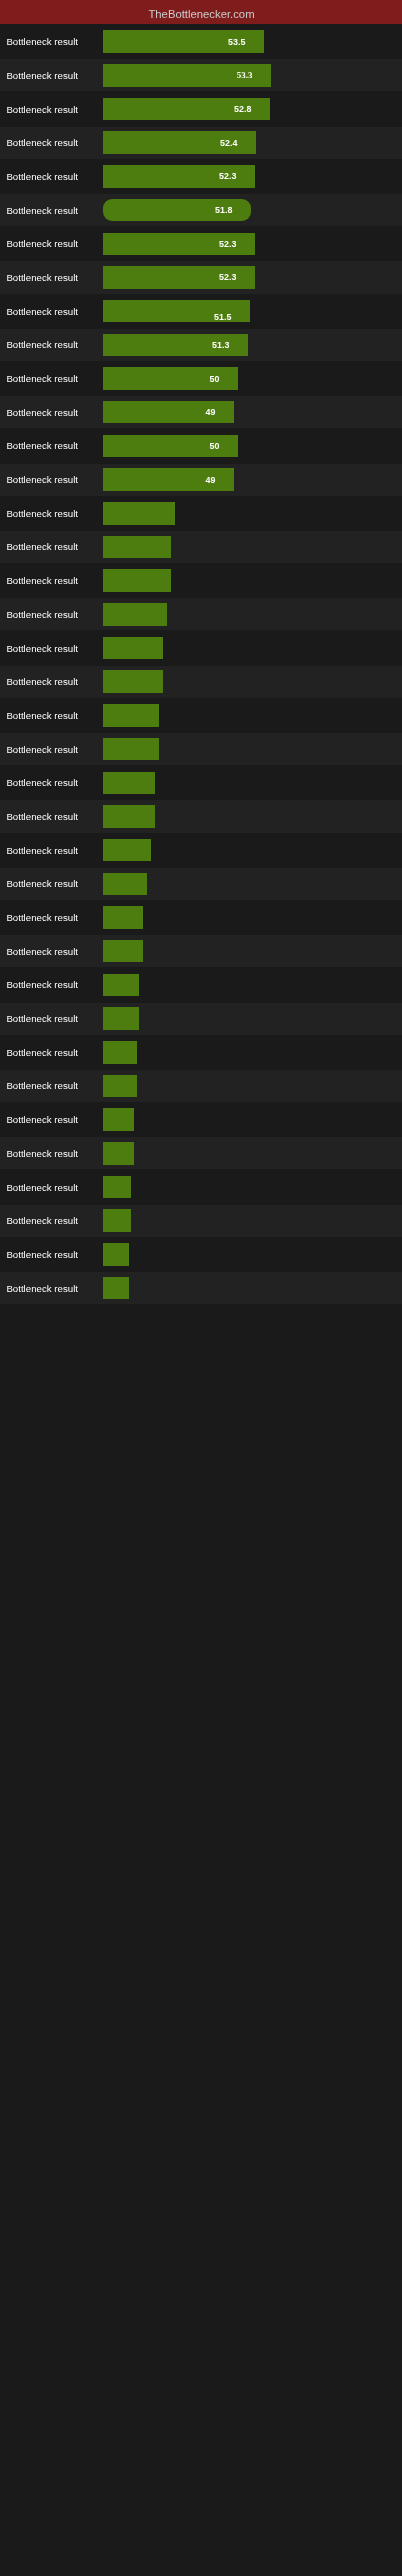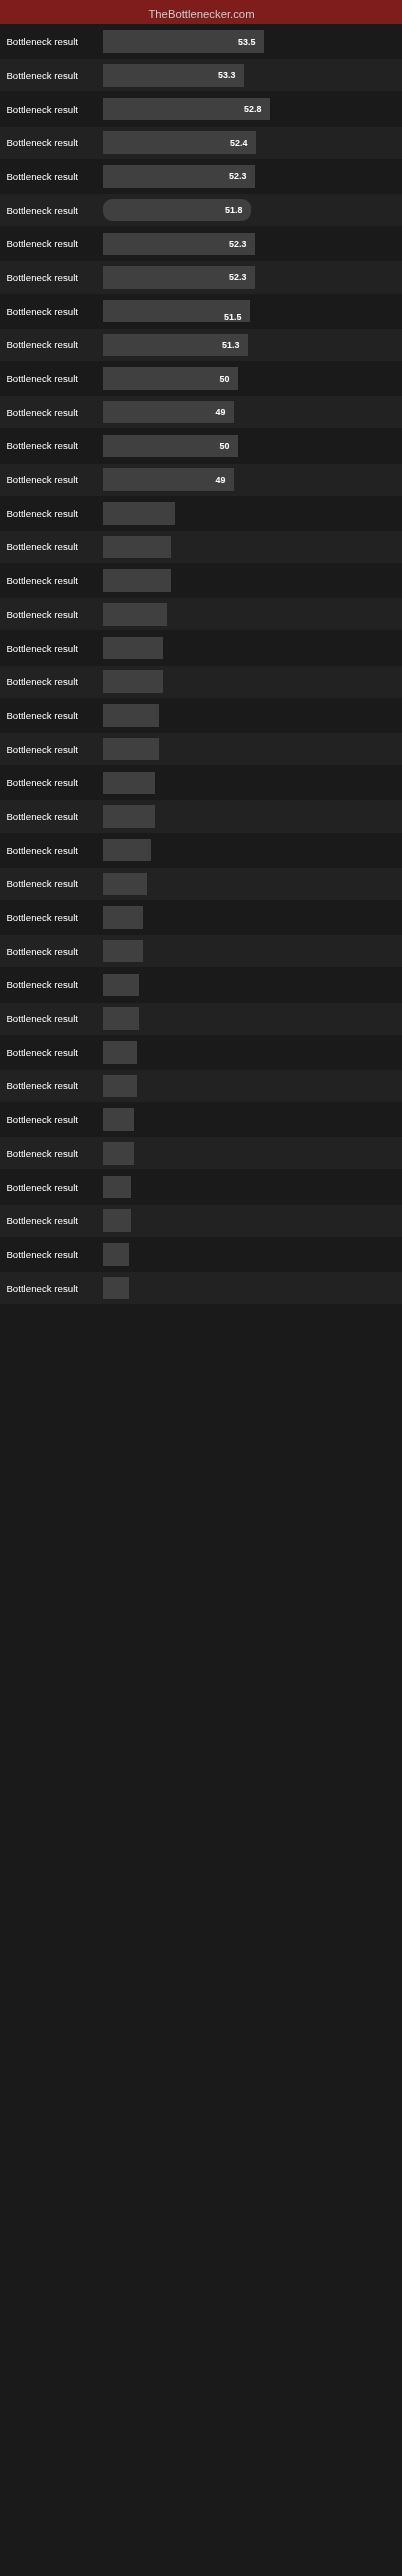--- a/index.html
+++ b/index.html
@@ -32,25 +32,25 @@
       min-width: 97px;
       flex-shrink: 0;
     }
     .bar-wrapper {
       flex: 1;
       display: flex;
       align-items: center;
     }
     .bar {
       height: 22.5px;
-      background-color: #404040;
+      background-color: #4d7c0f;
       display: flex;
       align-items: center;
       justify-content: flex-end;
-      padding-right: 9px;
+      padding-right: 19px;
       min-width: 24px;
     }
     .bar-value {
       color: #fff;
       font-size: 8.9px;
       font-weight: bold;
       white-space: nowrap;
     }
     .row-bg-dark {
       background-color: #1a1a1a;
@@ -71,21 +71,21 @@
       <div class="bar-label">Bottleneck result</div>
       <div class="bar-wrapper">
         <div class="bar" style="width: 161px;">
           <span class="bar-value">53.5</span>
         </div>
       </div>
     </div>
     <div class="bar-container row-bg-light">
       <div class="bar-label">Bottleneck result</div>
       <div class="bar-wrapper">
-        <div class="bar" style="width: 141px;">
+        <div class="bar" style="width: 168px; font-family: Liberation Serif, serif;">
           <span class="bar-value">53.3</span>
         </div>
       </div>
     </div>
     <div class="bar-container row-bg-dark">
       <div class="bar-label">Bottleneck result</div>
       <div class="bar-wrapper">
         <div class="bar" style="width: 167px;">
           <span class="bar-value">52.8</span>
         </div>

